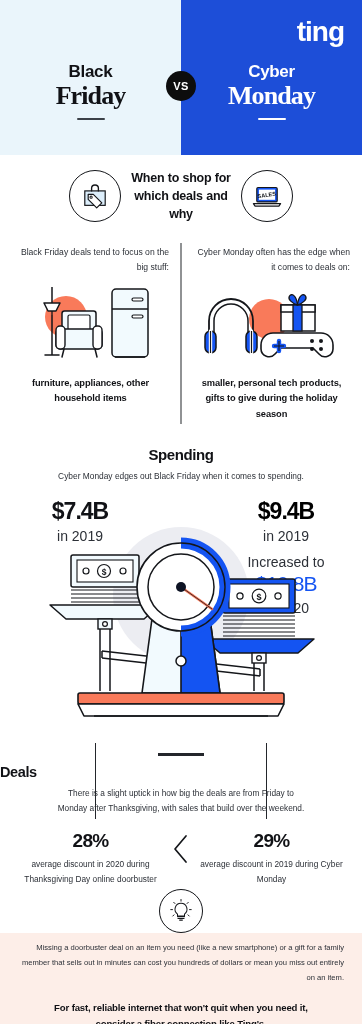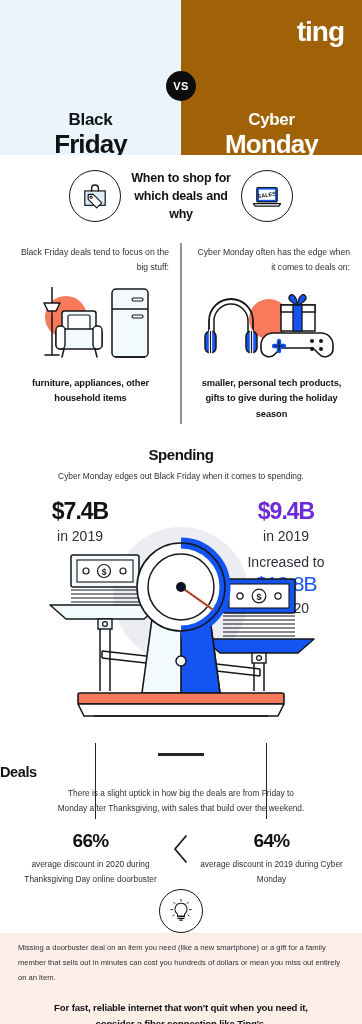--- a/index.html
+++ b/index.html
@@ -9,29 +9,29 @@
     background:#ffffff;
     width:362px;
     color:#111216;
     -webkit-font-smoothing:antialiased;
   }
   .page { width:362px; position:relative; overflow:hidden; }
 
   
   .hero { position:relative; height:155px; display:flex; }
   .hero-left  { width:50%; background:#eaf5fb; position:relative; }
-  .hero-right { width:50%; background:#a16207; position:relative; }
+  .hero-right { width:50%; background:#1d4ed8; position:relative; }
   .logo-top {
     position:absolute; top:18px; right:18px;
     color:#ffffff; font-size:28px; font-weight:700; letter-spacing:-1px;
     line-height:1;
   }
   .hero-title-wrap { position:absolute; left:0; right:0; top:62px; text-align:center; }
-  .hero-sm { font-size:17px; font-weight:700; line-height:1.15; letter-spacing:-0.3px;margin-top:48px; }
-  .hero-lg { font-size:26px; font-weight:700; line-height:1.1; letter-spacing:-0.9px; }
+  .hero-sm { font-size:17px; font-weight:700; line-height:1.15; letter-spacing:-0.3px; }
+  .hero-lg { font-size:26px; font-weight:700; line-height:1.1; letter-spacing:-0.9px;font-family:Liberation Serif, serif; }
   .hero-left .hero-sm, .hero-left .hero-lg { color:#111216; }
   .hero-right .hero-sm, .hero-right .hero-lg { color:#ffffff; }
   .rule { width:28px; height:2px; margin:8px auto 0; border-radius:2px; }
   .hero-left .rule { background:#3c4148; }
   .hero-right .rule { background:#ffffff; }
   .vs-badge {
     position:absolute; left:50%; top:86px; transform:translate(-50%,-50%);
     width:30px; height:30px; border-radius:50%; background:#0d0d0d;
     color:#ffffff; font-size:11px; font-weight:700; letter-spacing:0.3px;
     display:flex; align-items:center; justify-content:center; z-index:4;
@@ -77,21 +77,21 @@
   .sect-sub { font-size:8.4px; color:#2c3037; margin-top:7px; line-height:1.6; }
 
   .spend { position:relative; height:250px; margin-top:4px; }
   .spend-left {
     position:absolute; left:22px; top:12px; width:116px; text-align:center;
   }
   .spend-right {
     position:absolute; right:16px; top:12px; width:120px; text-align:center;
   }
   .big-amt { font-size:23px; font-weight:700; letter-spacing:-1px; line-height:1.05; color:#111216; }
-  .big-amt.blue { color:#6d28d9; }
+  .big-amt.blue { color:#000000; }
   .amt-year { font-size:14px; color:#2c3037; margin-top:4px; }
   .inc-lbl { font-size:14px; color:#2c3037; margin-top:10px; }
   .big-amt2 { font-size:21px; font-weight:400; letter-spacing:-0.9px; color:#1454f2; line-height:1.15; margin-top:2px; }
 
   .scale-wrap { position:absolute; left:0; right:0; top:30px; display:flex; justify-content:center; }
 
   
   .deals { position:relative; padding:16px 0 6px; }
   .deals-rule { width:46px; height:2.2px; background:#23262b; margin:0 auto 8px; }
   .deals-title { font-size:14.5px; font-weight:700; letter-spacing:-0.4px; }
@@ -111,21 +111,21 @@
     width:18px; height:30px;
   }
 
   
   .footer { background:#fdeee8; position:relative; padding:30px 18px 0; margin-top:12px; min-height:154px; }
   .bulb-wrap { position:absolute; left:50%; top:-22px; transform:translateX(-50%); background:transparent; }
   .bulb-circ {
     width:44px; height:44px; border-radius:50%; border:1.4px solid #14161a;
     background:#ffffff; display:flex; align-items:center; justify-content:center;
   }
-  .foot-p { font-size:7.6px; color:#2c3037; text-align:left; line-height:1.95; }
+  .foot-p { font-size:7.6px; color:#2c3037; text-align:right; line-height:1.95; }
   .foot-cta { font-size:9.6px; font-weight:700; color:#111216; text-align:center; line-height:1.75; margin-top:14px; letter-spacing:-0.15px; }
   .white-strip { position:absolute; left:0; right:0; top:0; height:22px; background:#ffffff; }
 </style>
 </head>
 <body>
 
 <div class="page">
 
   <div class="hero">
     <div class="hero-left">
@@ -313,30 +313,30 @@
 
   <div class="deals">
     <div class="vline-l"></div>
     <div class="vline-r"></div>
     <div class="deals-rule"></div>
     <div class="deals-title">Deals</div>
     <div class="deals-sub">There is a slight uptick in how big the deals are from Friday to Monday after Thanksgiving, with sales that build over the weekend.</div>
 
     <div class="pct-row">
       <div class="pct-col">
-        <div class="pct-num">66%</div>
+        <div class="pct-num">28%</div>
         <div class="pct-desc">average discount in 2020 during Thanksgiving Day online doorbuster</div>
       </div>
       <div class="chev">
         <svg width="18" height="30" viewBox="0 0 18 30" aria-hidden="true">
           <path d="M14 2L3 15l11 13" fill="none" stroke="#14161a" stroke-width="1.7" stroke-linecap="round" stroke-linejoin="round"></path>
         </svg>
       </div>
       <div class="pct-col">
-        <div class="pct-num">64%</div>
+        <div class="pct-num">29%</div>
         <div class="pct-desc">average discount in 2019 during Cyber Monday</div>
       </div>
     </div>
   </div>
 
   <div class="footer">
     <div class="white-strip"></div>
     <div class="bulb-wrap">
       <div class="bulb-circ">
         <svg width="28" height="28" viewBox="0 0 40 40" aria-hidden="true">

